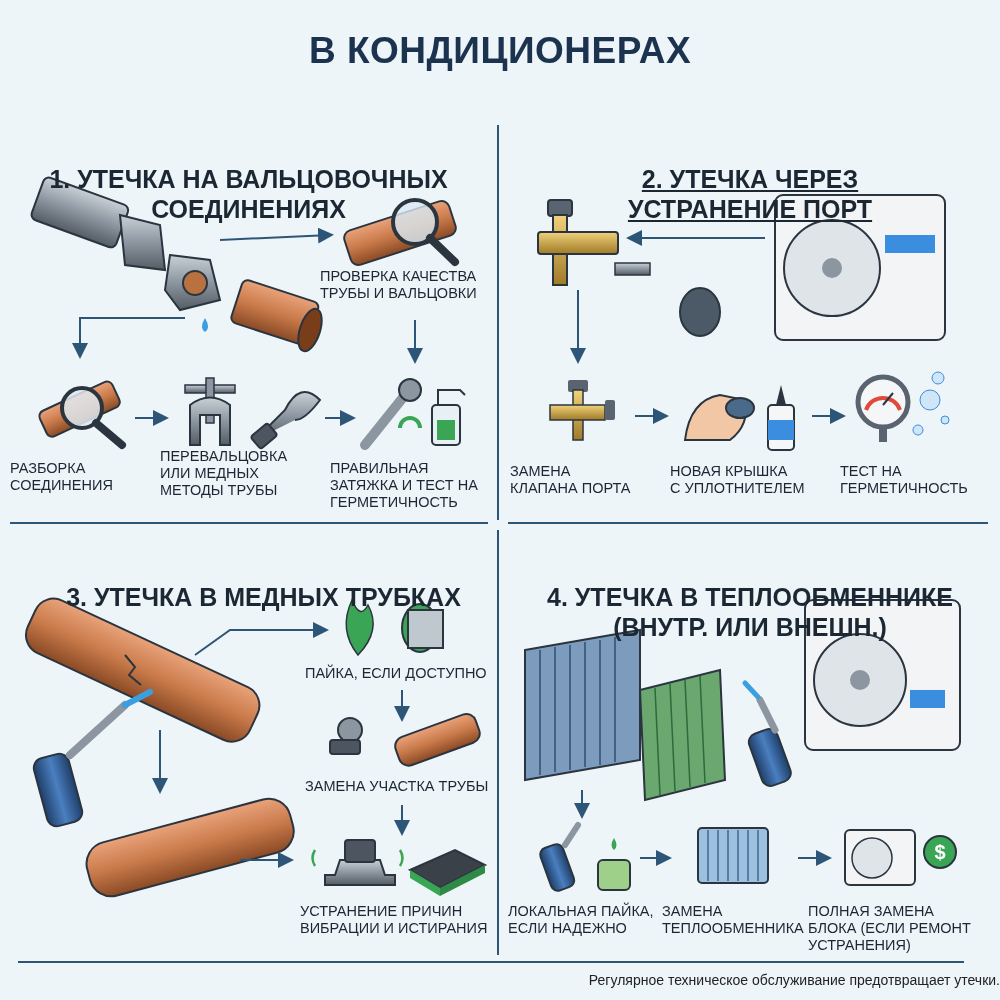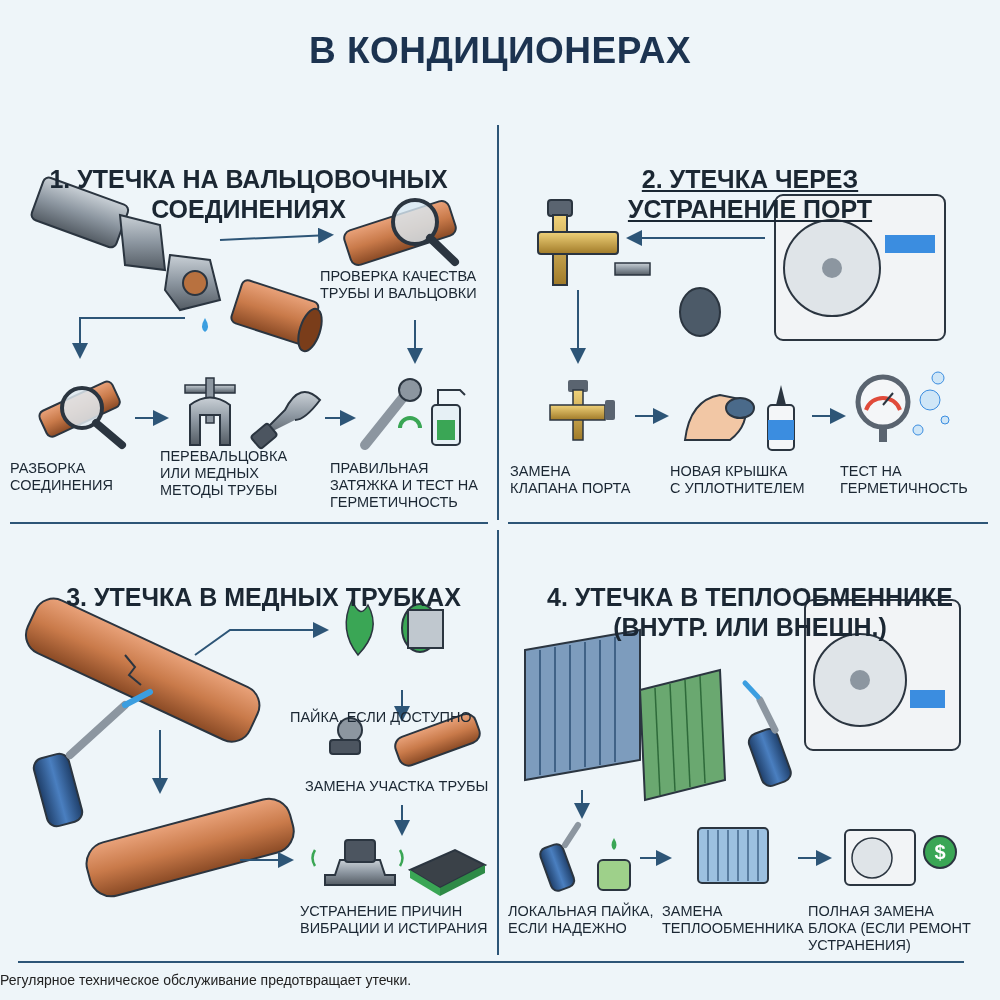--- a/index.html
+++ b/index.html
@@ -2,21 +2,21 @@
 <html><head>
 <meta charset="utf-8">
 <style>
   html,body{margin:0;padding:0;}
   body{width:1000px;height:1000px;background:#eef5f9;font-family:"Liberation Sans",sans-serif;position:relative;overflow:hidden;color:#1b2733;}
   .title{position:absolute;left:0;top:30px;width:1000px;text-align:center;font-weight:bold;font-size:37px;line-height:42px;color:#1c3350;letter-spacing:0.5px;}
   .vline{position:absolute;left:497px;width:2px;background:#2d5577;}
   .hline{position:absolute;height:2px;background:#2d5577;}
   .sec-title{position:absolute;font-weight:bold;font-size:25px;line-height:30px;color:#1b2733;text-align:center;margin-top:42px;}
   .label{position:absolute;font-weight:normal;font-size:14.5px;line-height:17px;color:#1b2733;text-align:left;}
-  .footer{position:absolute;left:0;width:1000px;top:972px;text-align:left;font-size:14px;color:#222;}
+  .footer{position:absolute;left:0;width:1000px;top:972px;text-align:right;font-size:14px;color:#222;}
   svg{position:absolute;left:0;top:0;}
 </style>
 </head>
 <body>
 
 <div class="title">
   <div>В КОНДИЦИОНЕРАХ</div>
 </div>
 
 <div class="vline" style="top:125px;height:395px;"></div>
@@ -285,21 +285,21 @@
   <div>С УПЛОТНИТЕЛЕМ</div>
 </div>
 <div class="label" style="left:840px;width:145px;top:463px;">
   <div>ТЕСТ НА</div>
   <div>ГЕРМЕТИЧНОСТЬ</div>
 </div>
 
 <div class="sec-title" style="left:0;width:527px;top:540px;">
   <div>3. УТЕЧКА В МЕДНЫХ ТРУБКАХ</div>
 </div>
-<div class="label" style="left:290px;width:195px;top:665px;margin-top:44px;">
+<div class="label" style="left:305px;width:195px;top:665px;">
   <div>ПАЙКА, ЕСЛИ ДОСТУПНО</div>
 </div>
 <div class="label" style="left:305px;width:195px;top:778px;">
   <div>ЗАМЕНА УЧАСТКА ТРУБЫ</div>
 </div>
 <div class="label" style="left:300px;width:200px;top:903px;">
   <div>УСТРАНЕНИЕ ПРИЧИН</div>
   <div>ВИБРАЦИИ И ИСТИРАНИЯ</div>
 </div>
 

